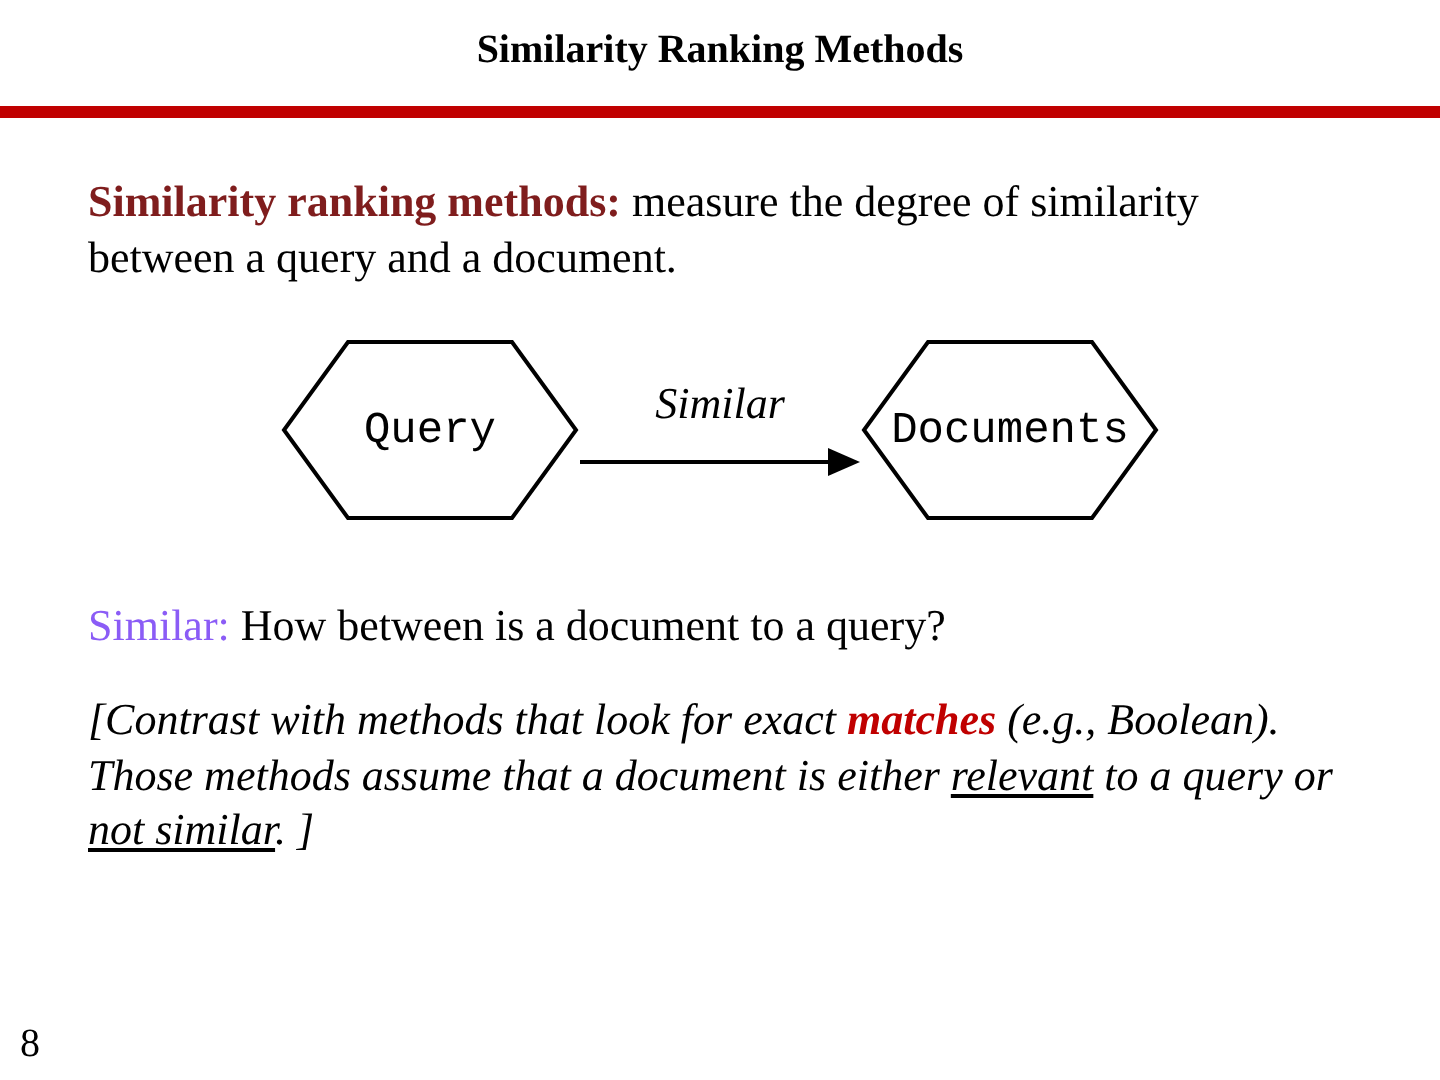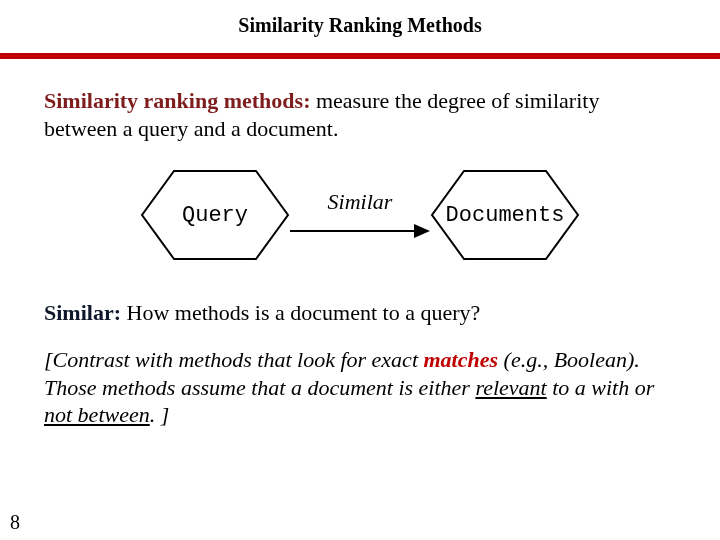--- a/index.html
+++ b/index.html
@@ -81,22 +81,22 @@
     font-style: italic;
     color: #000;
     margin-bottom: 6px;
   }
   .question {
     font-size: 22px;
     color: #000;
     margin-top: 20px;
   }
   .question .qterm {
-    color: #0f172a;
-    font-weight: bold;
+    color: #8b5cf6;
+    font-weight: normal;
   }
   .contrast {
     font-size: 22px;
     font-style: italic;
     color: #000;
     margin-top: 20px;
     line-height: 1.25;
   }
   .contrast .em {
     color: #c00000;
@@ -147,24 +147,24 @@
 
       <div class="hex">
         <svg width="150" height="92" viewBox="0 0 150 92">
           <polygon points="34,2 116,2 148,46 116,90 34,90 2,46" fill="#ffffff" stroke="#000" stroke-width="2"></polygon>
         </svg>
         <span class="hex-label">Documents</span>
       </div>
     </div>
 
     <p class="question">
-      <span class="qterm">Similar:</span><span> How methods is a document to a query?</span>
+      <span class="qterm">Similar:</span><span> How between is a document to a query?</span>
     </p>
 
     <p class="contrast">
-      <span>[Contrast with methods that look for exact </span><span class="em">matches</span><span> (e.g., Boolean).  Those methods assume that a document is either </span><span class="ul">relevant</span><span> to a with or </span><span class="ul">not between</span><span>. ]</span>
+      <span>[Contrast with methods that look for exact </span><span class="em">matches</span><span> (e.g., Boolean).  Those methods assume that a document is either </span><span class="ul">relevant</span><span> to a query or </span><span class="ul">not similar</span><span>. ]</span>
     </p>
 
   </div>
 
   <div class="pagenum">8</div>
 
 </div>
 
 </body></html>

